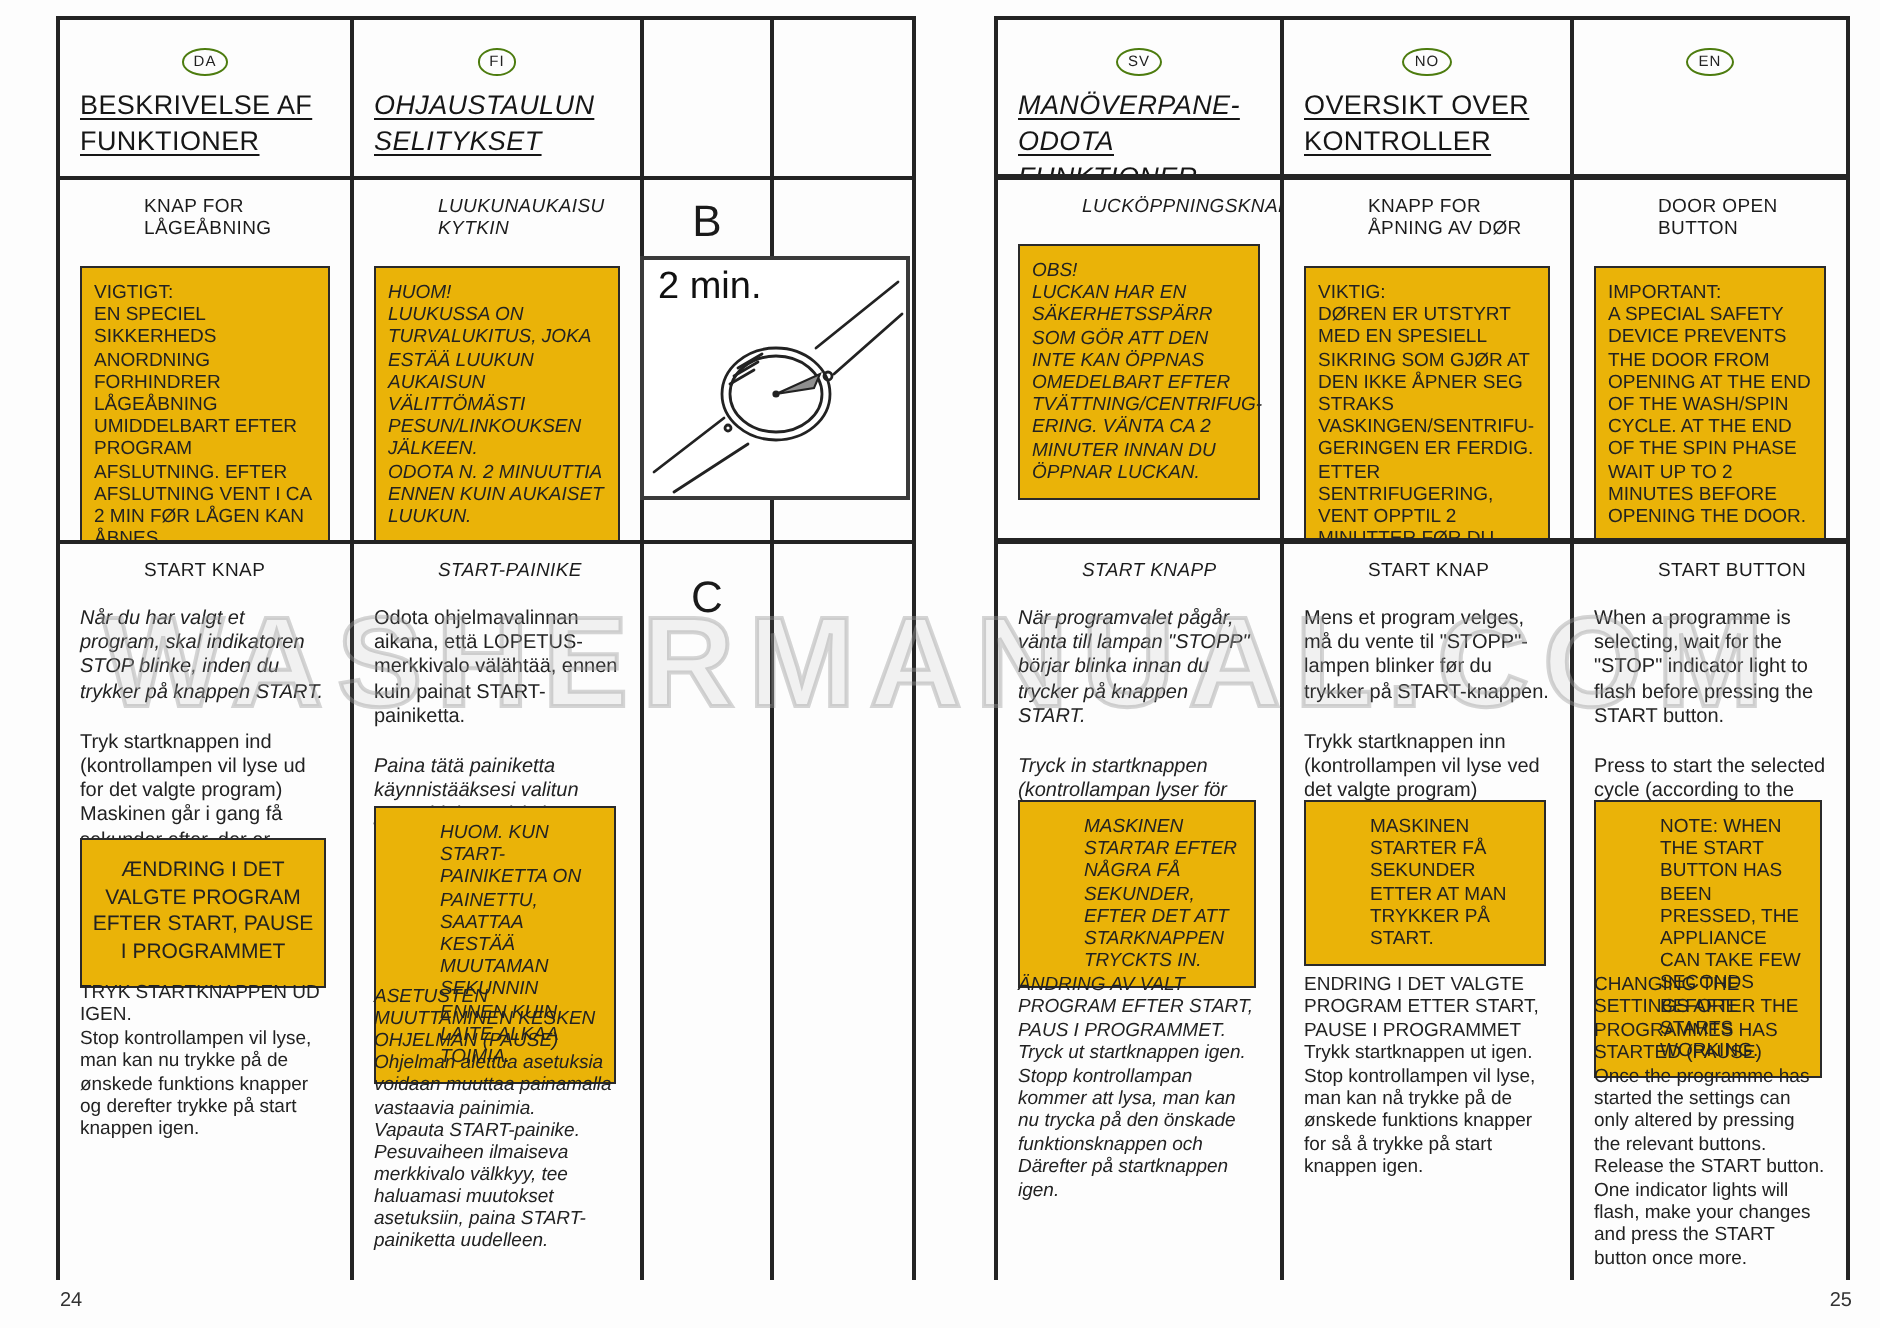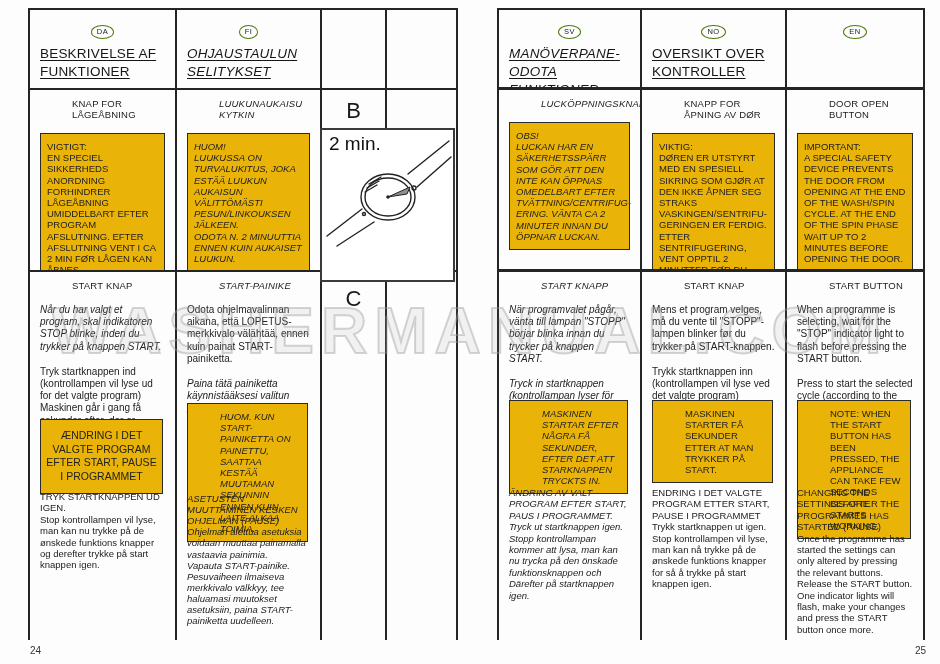--- a/index.html
+++ b/index.html
@@ -30,21 +30,21 @@
   .door .box{margin-top:4px;}
   .start-box{position:absolute;left:10px;right:12px;top:128px;padding-left:32px;}
   .c-da .start-box{top:147px;text-align:center;font-size:10.5px;line-height:1.3;padding:9px 4px;}
   .c-fi .start-box{top:131px;}
   .change{position:absolute;left:10px;right:10px;top:215px;font-size:9.5px;line-height:1.2;
           white-space:pre-line;color:#222;}
   .c-da .change{top:219px;}
   .c-fi .change{top:221px;line-height:1.17;}
   .fig-letter{text-align:center;font-size:22px;color:#1a1a1a;padding-top:8px;}
   #figC{padding-top:14px;}
-  #figureBox{position:absolute;left:290px;top:118px;width:135px;height:154px;
+  #figureBox{position:absolute;left:290px;top:118px;width:135px;height:122px;
              border:2px solid #3a3a3a;background:#fff;z-index:3;box-sizing:border-box;}
   #figCaption{position:absolute;left:7px;top:3px;font-size:19px;color:#111;}
   #watermark{position:absolute;left:22px;top:294px;width:896px;z-index:9;pointer-events:none;
              font-size:64px;font-weight:bold;letter-spacing:7px;white-space:nowrap;overflow:hidden;
              text-align:center;color:rgba(140,140,140,0.10);
              -webkit-text-stroke:2px rgba(155,155,155,0.42);}
   .pgnum{position:absolute;bottom:8px;font-size:10px;color:#333;}
   #pgnumL{left:30px;}
   #pgnumR{right:14px;}
   svg{display:block;}

